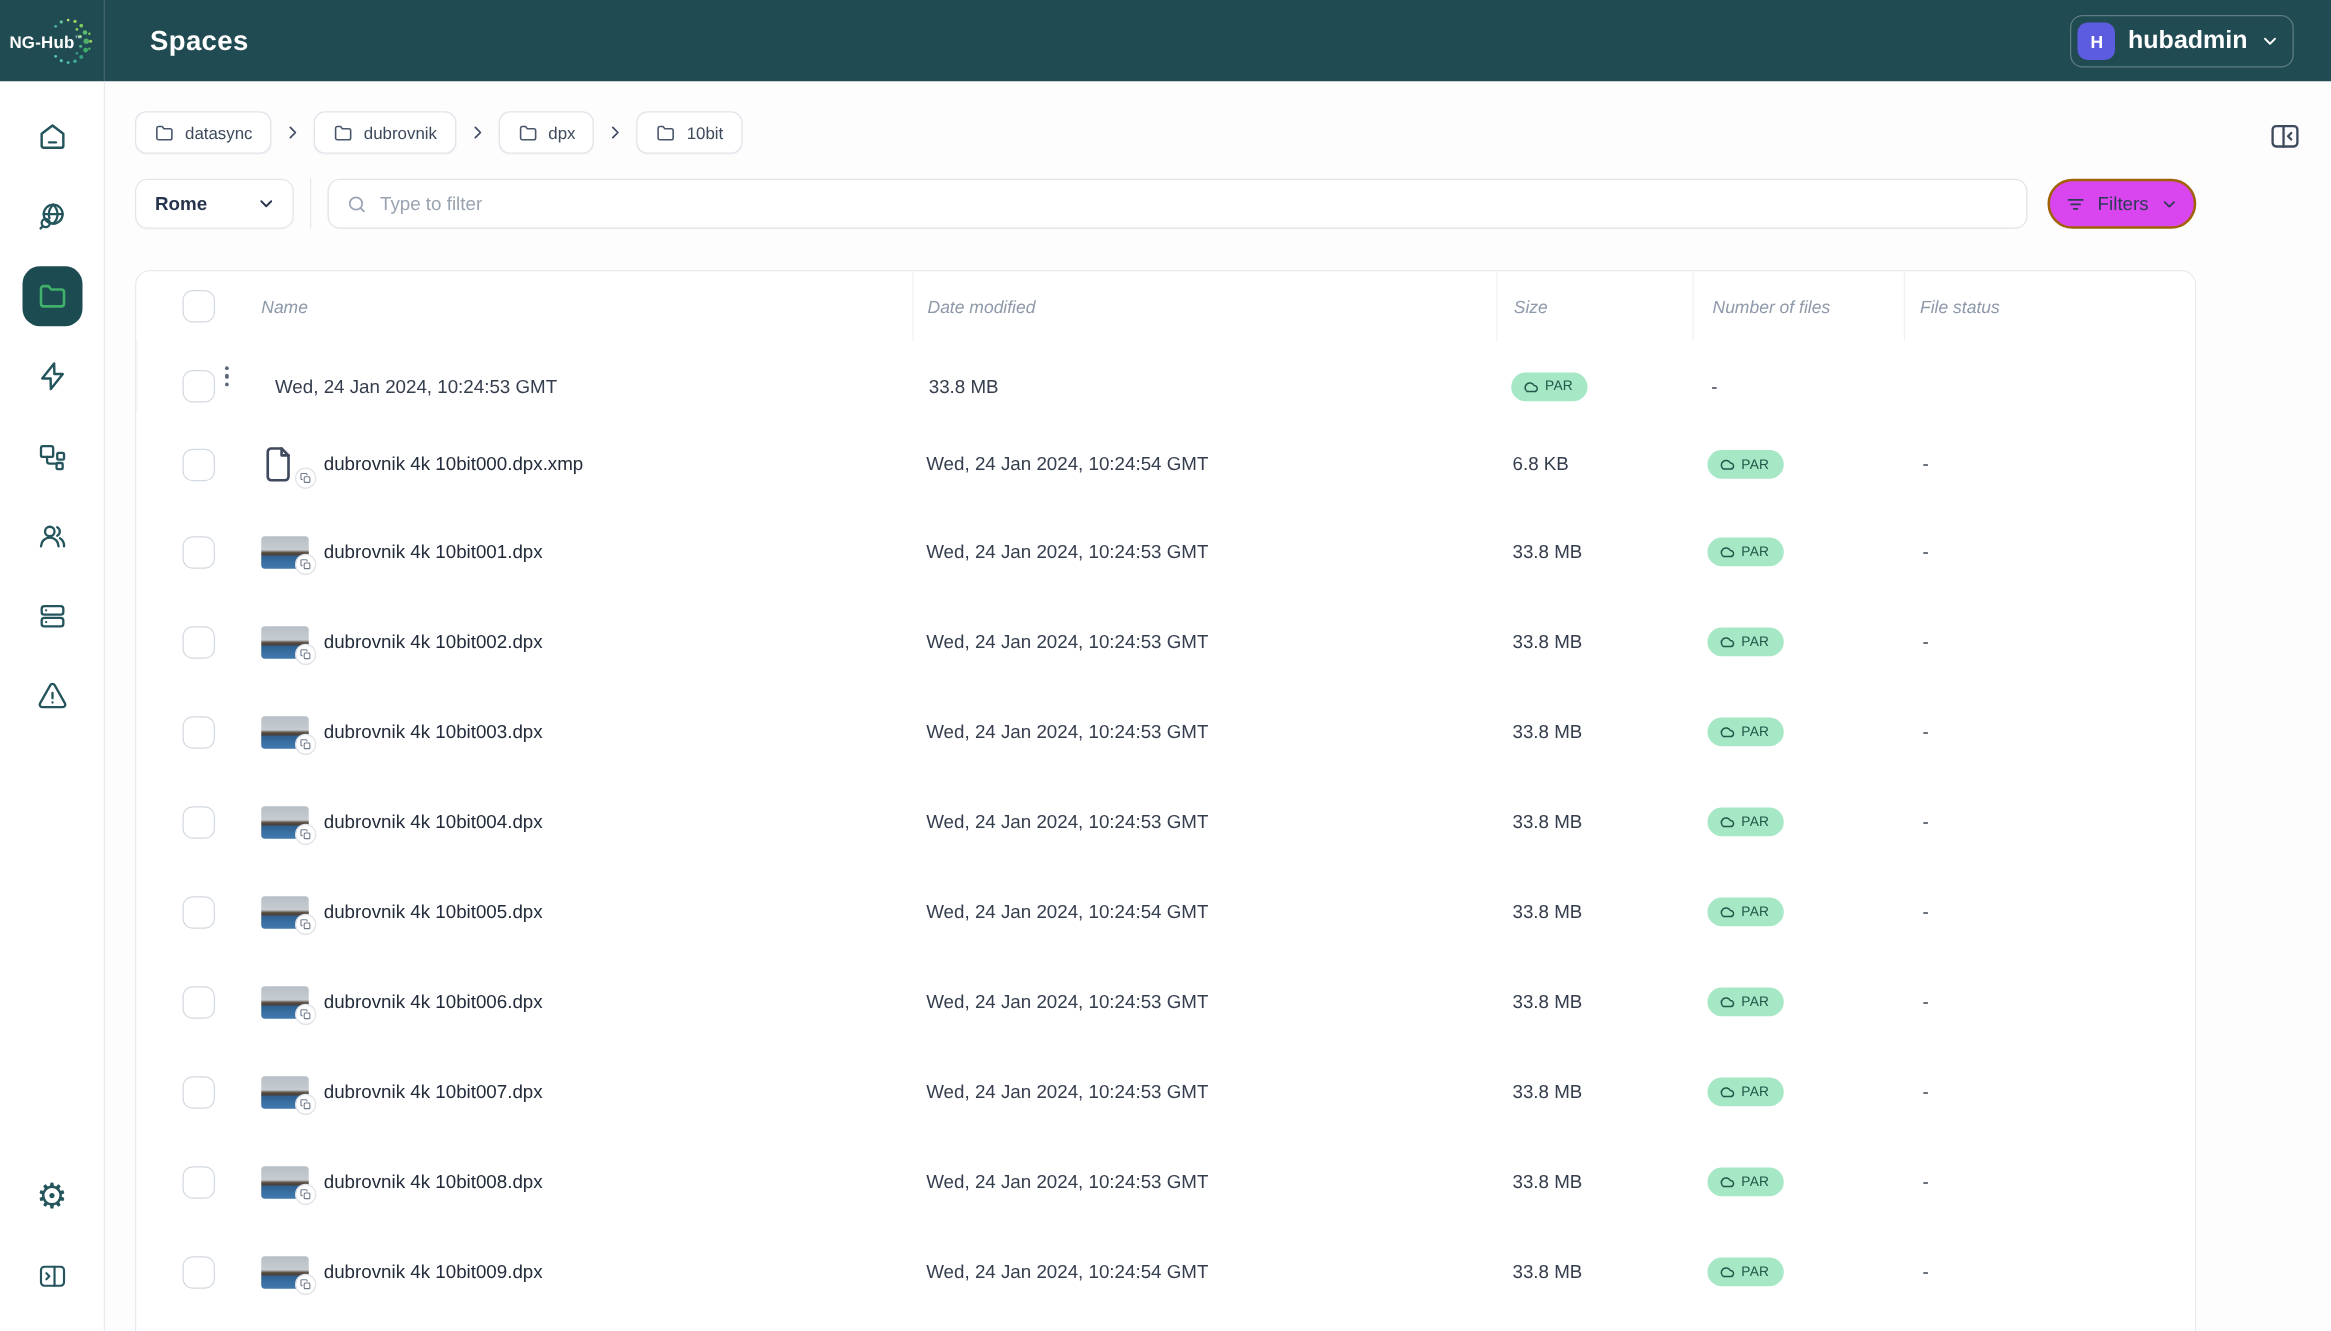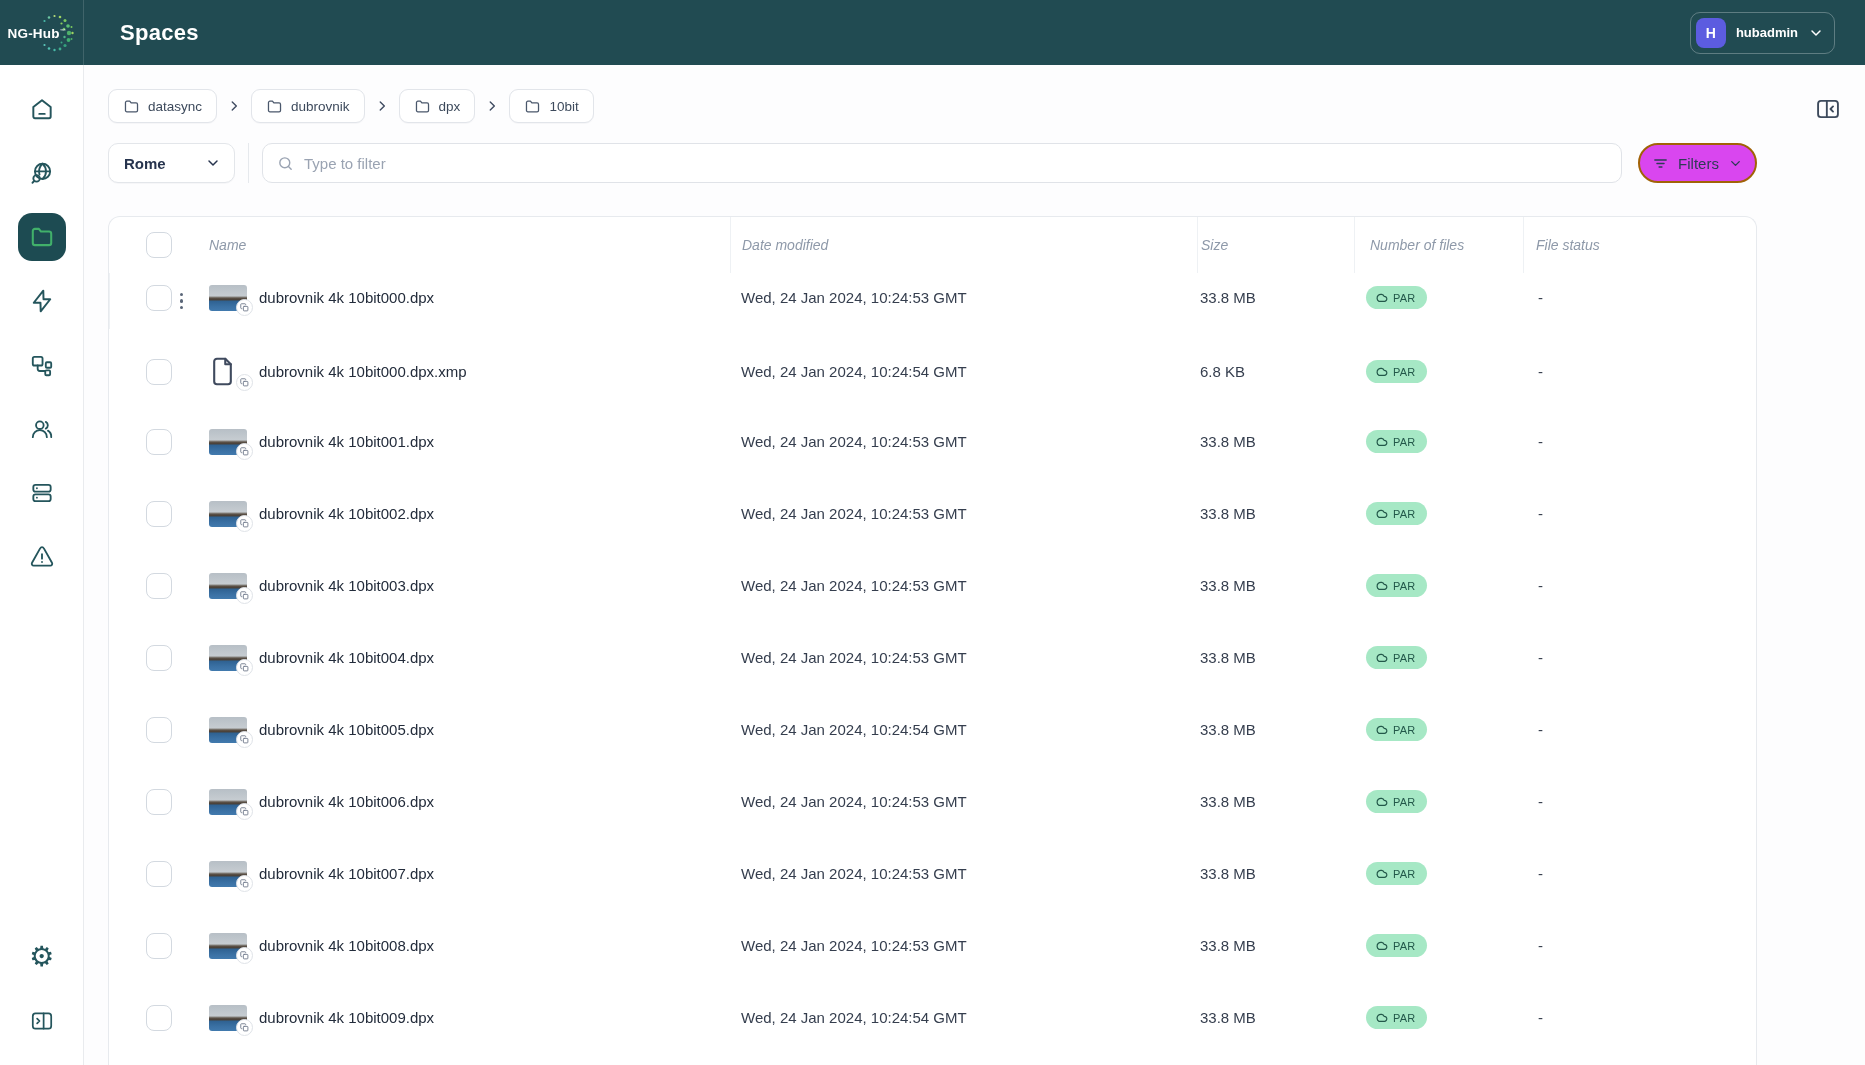--- a/index.html
+++ b/index.html
@@ -9,21 +9,21 @@
   
   .topbar { position:absolute; top:0; left:0; right:0; height:65px; background:#214b52; display:flex; align-items:center; z-index:10; }
   .logo-box { width:84px; height:65px; flex:0 0 84px; border-right:1px solid rgba(255,255,255,.14); display:flex; align-items:center; justify-content:center; }
   .logo-inner { position:relative; width:68px; height:52px; }
   .logo-ring { position:absolute; right:-2px; top:4px; }
   .logo-text { position:absolute; left:0; top:19px; font-size:13.5px; font-weight:bold; color:#ffffff; letter-spacing:.2px; z-index:2; }
   .logo-tm { font-size:6px; vertical-align:super; color:rgba(255,255,255,.75); }
   .app-title { margin-left:36px; font-size:22px; font-weight:bold; color:#ffffff; letter-spacing:.3px; }
   .user-chip { position:absolute; right:30px; top:50%; transform:translateY(-50%); display:flex; align-items:center; gap:10px; border:1px solid rgba(255,255,255,.28); border-radius:10px; padding:5px 10px 5px 5px; cursor:pointer; }
   .avatar { width:30px; height:30px; border-radius:8px; background:#5c5ce0; color:#fff; font-weight:bold; font-size:14px; display:flex; align-items:center; justify-content:center; }
-  .user-name { color:#fff; font-weight:bold; font-size:13px; }
+  .user-name { color:#fff; font-weight:bold; font-size:20px; }
 
   
   .sidebar { position:absolute; top:65px; left:0; bottom:0; width:84px; background:#ffffff; border-right:1px solid #e9ebee; display:flex; flex-direction:column; align-items:center; padding:20px 0; z-index:9; }
   .side-item { width:48px; height:48px; border-radius:14px; display:flex; align-items:center; justify-content:center; margin-bottom:16px; cursor:pointer; }
   .side-item.active { background:#1d4b52; }
   .side-item svg { stroke:#24555c; }
   .side-item.active svg { stroke:#41b06a; }
   .side-bottom { margin-top:auto; display:flex; flex-direction:column; align-items:center; }
   .side-bottom .side-item { margin-bottom:16px; }
   .side-bottom .side-item:last-child { margin-bottom:0; }
@@ -45,21 +45,21 @@
   .filters-btn { width:119px; height:40px; background:#d946ef; border:2px solid #a16207; border-radius:20px; display:flex; align-items:center; justify-content:center; gap:9px; font-size:15px; color:#2d3b55; cursor:pointer; }
 
   .panel-toggle { position:absolute; top:91px; right:17px; width:40px; height:36px; display:flex; align-items:center; justify-content:center; cursor:pointer; background:transparent; border:none; }
 
   
   .table-card { margin-top:33px; flex:1; min-height:0; background:#fff; border:1px solid #e7eaee; border-bottom:none; border-radius:12px 12px 0 0; overflow:hidden; display:flex; flex-direction:column; }
   .tgrid { display:grid; grid-template-columns:100px 521px 467px 157px 169px 1fr; align-items:center; }
   .thead { height:56px; color:#8e99a9; font-size:14px; }
   .thead .cell { height:56px; display:flex; align-items:center;font-style:italic; }
   .cell.c-date { padding-left:11px; }
-  .cell.c-size { padding-left:3px; }
+  .cell.c-size { padding-left:13px; }
   .cell.c-status { padding-left:12px; }
   .cell.c-files { padding-left:15px; }
   .thead .c-date, .thead .c-size, .thead .c-status, .thead .c-files, .thead .c-menu { border-left:1px solid #eef1f4; }
   .thead .c-menu { justify-content:flex-end; padding-right:22px; }
   .rows { flex:1; min-height:0; overflow:hidden; }
   .trow { height:72px; font-size:15px; color:#353e4e; }
   .checkbox { width:26px; height:26px; margin-left:37px; border:1.5px solid #d3d9e0; border-radius:8px; background:#fff; cursor:pointer; }
   .c-name { display:flex; align-items:center; gap:12px; }
   .file-name { color:#232c3b; }
   .thumb-wrap { position:relative; width:38px; height:26px; flex:0 0 38px; }
@@ -275,33 +275,20 @@
             <i></i>
             <i></i>
           </div>
       </div>
     </div>
     <div class="rows">
   <div class="tgrid trow">
     <div class="cell c-check">
             <div class="checkbox"></div>
           </div>
-    <div class="cell c-name">
-      <div class="thumb-wrap">
-        <div class="thumb"></div>
-        <span class="ver-badge">
-                <svg width="9" height="9" viewBox="0 0 24 24" fill="none" stroke="#707b8c" stroke-width="2.4" stroke-linecap="round" stroke-linejoin="round">
-                  <rect x="9" y="9" width="12" height="12" rx="2"></rect>
-                  <path d="M5 15H4a2 2 0 0 1-2-2V4a2 2 0 0 1 2-2h9a2 2 0 0 1 2 2v1"></path>
-                </svg>
-              </span>
-      </div>
-
-      <span class="file-name">dubrovnik 4k 10bit000.dpx</span>
-    </div>
     <div class="cell c-date">Wed, 24 Jan 2024, 10:24:53 GMT</div>
     <div class="cell c-size">33.8 MB</div>
     <div class="cell c-status"><span class="badge">
       <svg width="13" height="13" viewBox="0 0 24 24" fill="none" stroke="#23584a" stroke-width="2.2" stroke-linecap="round" stroke-linejoin="round">
                 <path d="M17.5 19a4.5 4.5 0 1 0-.4-9A7 7 0 1 0 7 19Z"></path>
               </svg>
       <span>PAR</span>
             </span>
     </div>
     <div class="cell c-files"><span class="dash">-</span></div>

